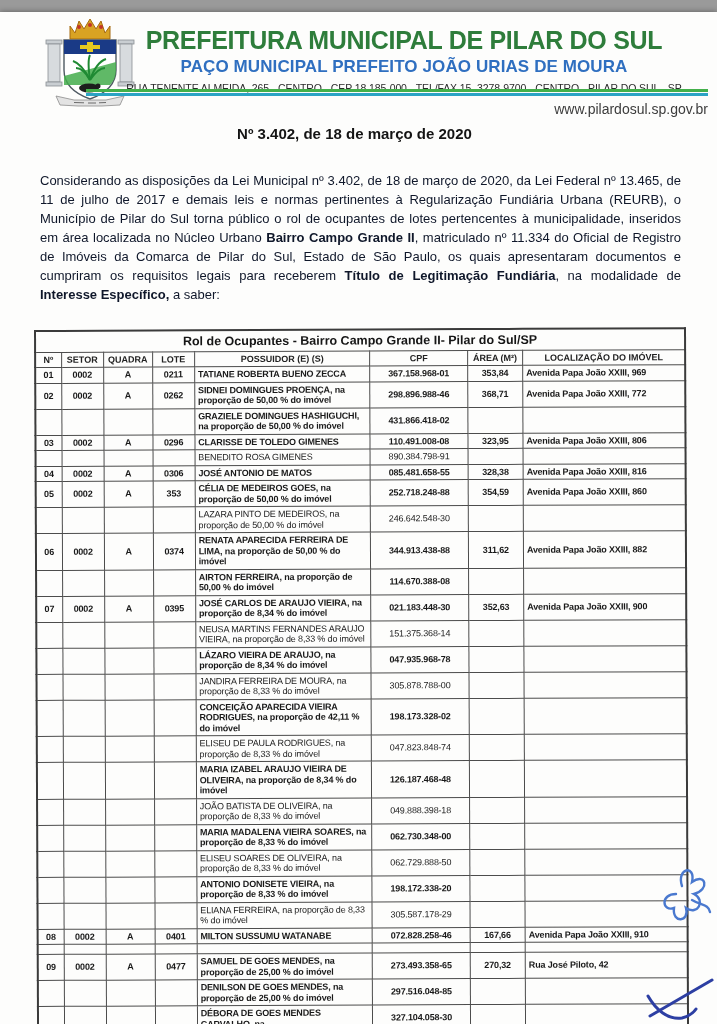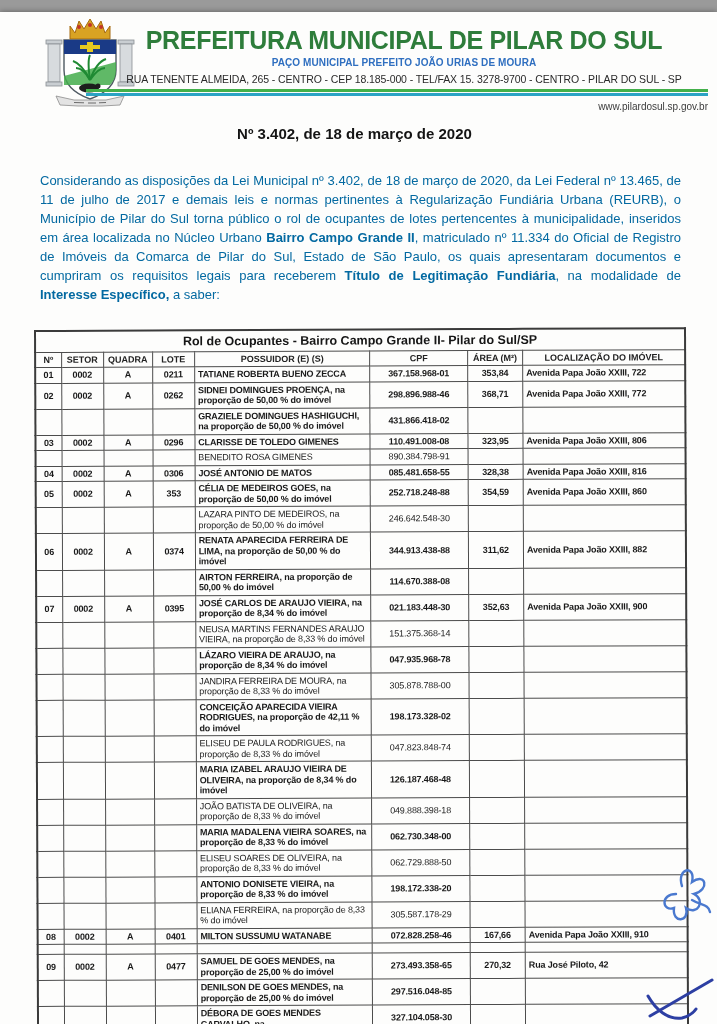--- a/index.html
+++ b/index.html
@@ -6,32 +6,32 @@
   .page{
     position:relative;width:717px;height:1024px;margin:12px auto;
     background:#fdfdfc;overflow:hidden;
     font-family:"Liberation Sans",sans-serif;color:#1d1d1d;
     box-shadow:0 0 6px rgba(0,0,0,.4);
   }
   
   .logo{position:absolute;left:44px;top:4px;width:92px;height:92px;}
   .head-text{position:absolute;left:100px;top:14px;width:608px;text-align:center;}
   .org{font-size:25px;font-weight:bold;line-height:28px;letter-spacing:-.3px;}
-  .sub{font-size:10px;font-weight:bold;margin-top:3px;letter-spacing:.1px;}
+  .sub{font-size:17px;font-weight:bold;margin-top:3px;letter-spacing:.1px;}
   .addr{font-size:10.5px;margin-top:5px;color:#2a2a2a;letter-spacing:-.1px;white-space:nowrap;}
   .stripe{position:absolute;left:86px;width:622px;}
   .stripe-green{top:77px;height:3px;}
   .stripe-teal{top:80.5px;height:3.5px;}
-  .www{position:absolute;right:9px;top:89px;font-size:10px;color:#3c3c3c;}
+  .www{position:absolute;right:9px;top:89px;font-size:14px;color:#3c3c3c;}
   
   .doc-title{position:absolute;top:112px;left:0;right:8px;text-align:center;
     font-size:15px;font-weight:bold;line-height:19px;color:#141414;}
   
   .body-par{position:absolute;top:159px;left:40px;width:641px;margin:0;
-    font-size:13px;line-height:19px;text-align:justify;color:#0369a1;}
+    font-size:13px;line-height:19px;text-align:justify;color:#0f172a;}
   
   .rol-table{position:absolute;top:318px;left:34px;width:652px;
     border-collapse:collapse;table-layout:fixed;
     transform:rotate(-0.25deg);transform-origin:top left;}
   .rol-table th,.rol-table td{border:1px solid #4c4c4c;overflow:hidden;}
   .rol-table{border:2px solid #3b3b3b;}
   .t-title{font-size:12.5px;font-weight:bold;text-align:center;padding:3px 2px;color:#161616;}
   .head-row th{font-size:9px;font-weight:bold;text-align:center;padding:2px 3px;color:#222;}
   .rol-table td{font-size:9px;line-height:10.5px;padding:2px 3px;
     letter-spacing:-.15px;vertical-align:middle;color:#222;}
@@ -131,21 +131,21 @@
     </thead>
     <tbody id="table-body">
         <tr class="bold-row">
           <td class="c">01</td>
           <td class="c">0002</td>
           <td class="c">A</td>
           <td class="c">0211</td>
           <td>TATIANE ROBERTA BUENO ZECCA</td>
           <td class="c">367.158.968-01</td>
           <td class="c">353,84</td>
-          <td>Avenida Papa João XXIII, 722</td>
+          <td>Avenida Papa João XXIII, 969</td>
         </tr>
         <tr class="bold-row">
           <td class="c">02</td>
           <td class="c">0002</td>
           <td class="c">A</td>
           <td class="c">0262</td>
           <td>SIDNEI DOMINGUES PROENÇA, na proporção de 50,00 % do imóvel</td>
           <td class="c">298.896.988-46</td>
           <td class="c">368,71</td>
           <td>Avenida Papa João XXIII, 772</td>

